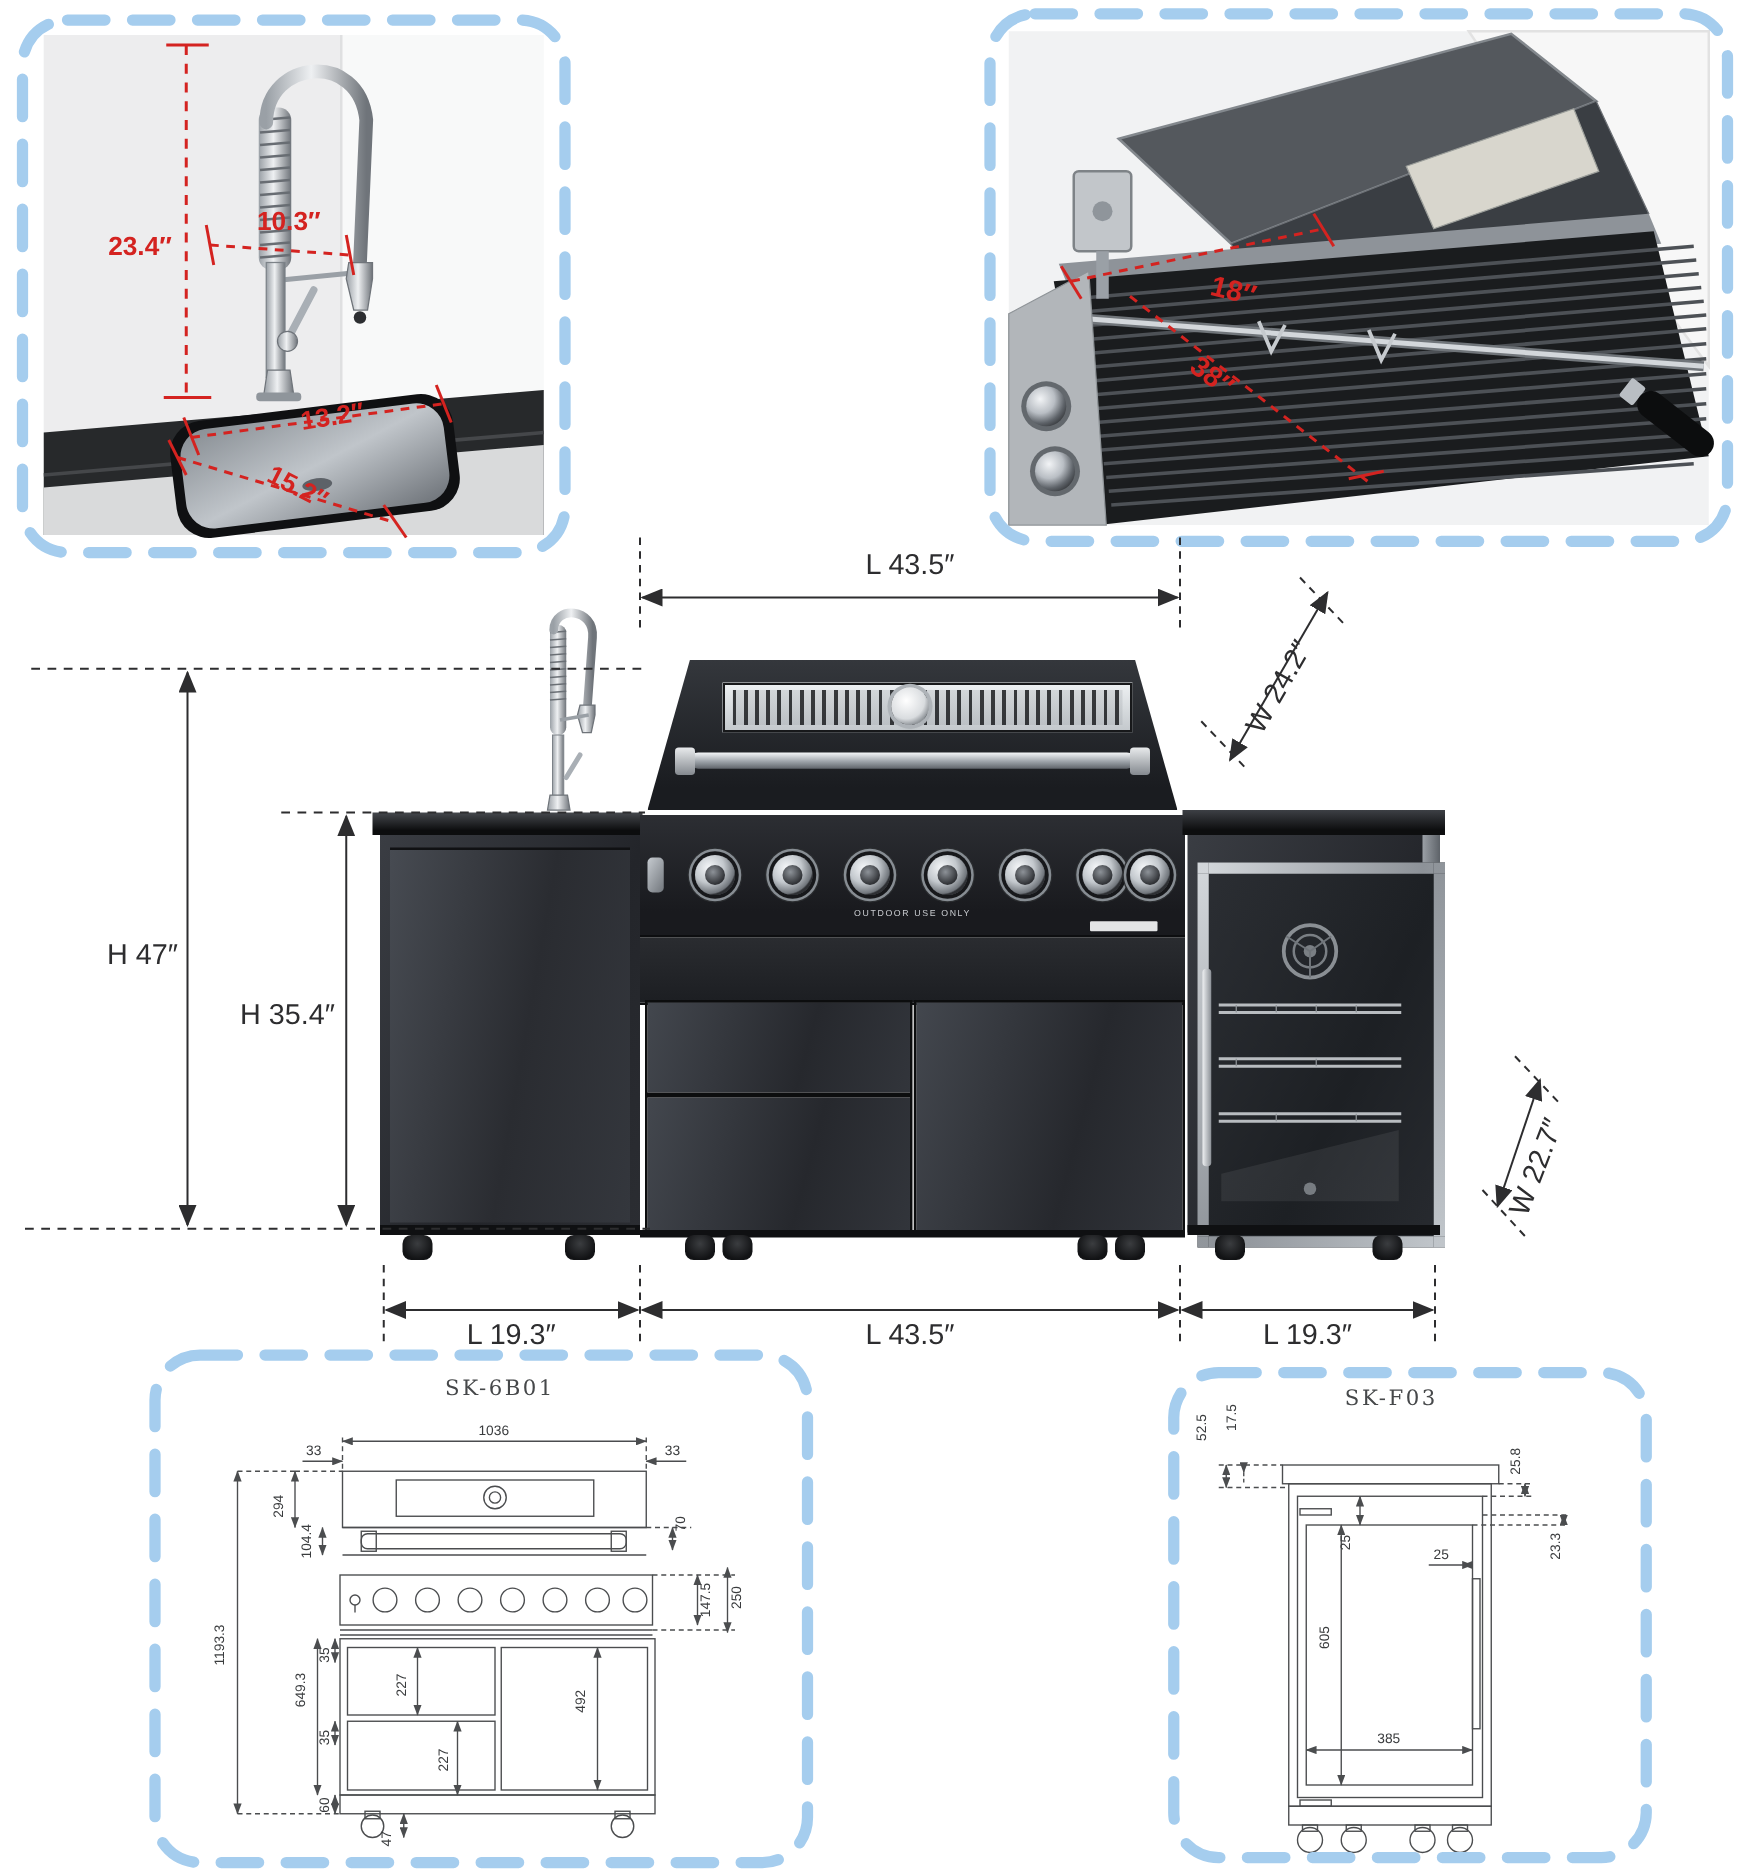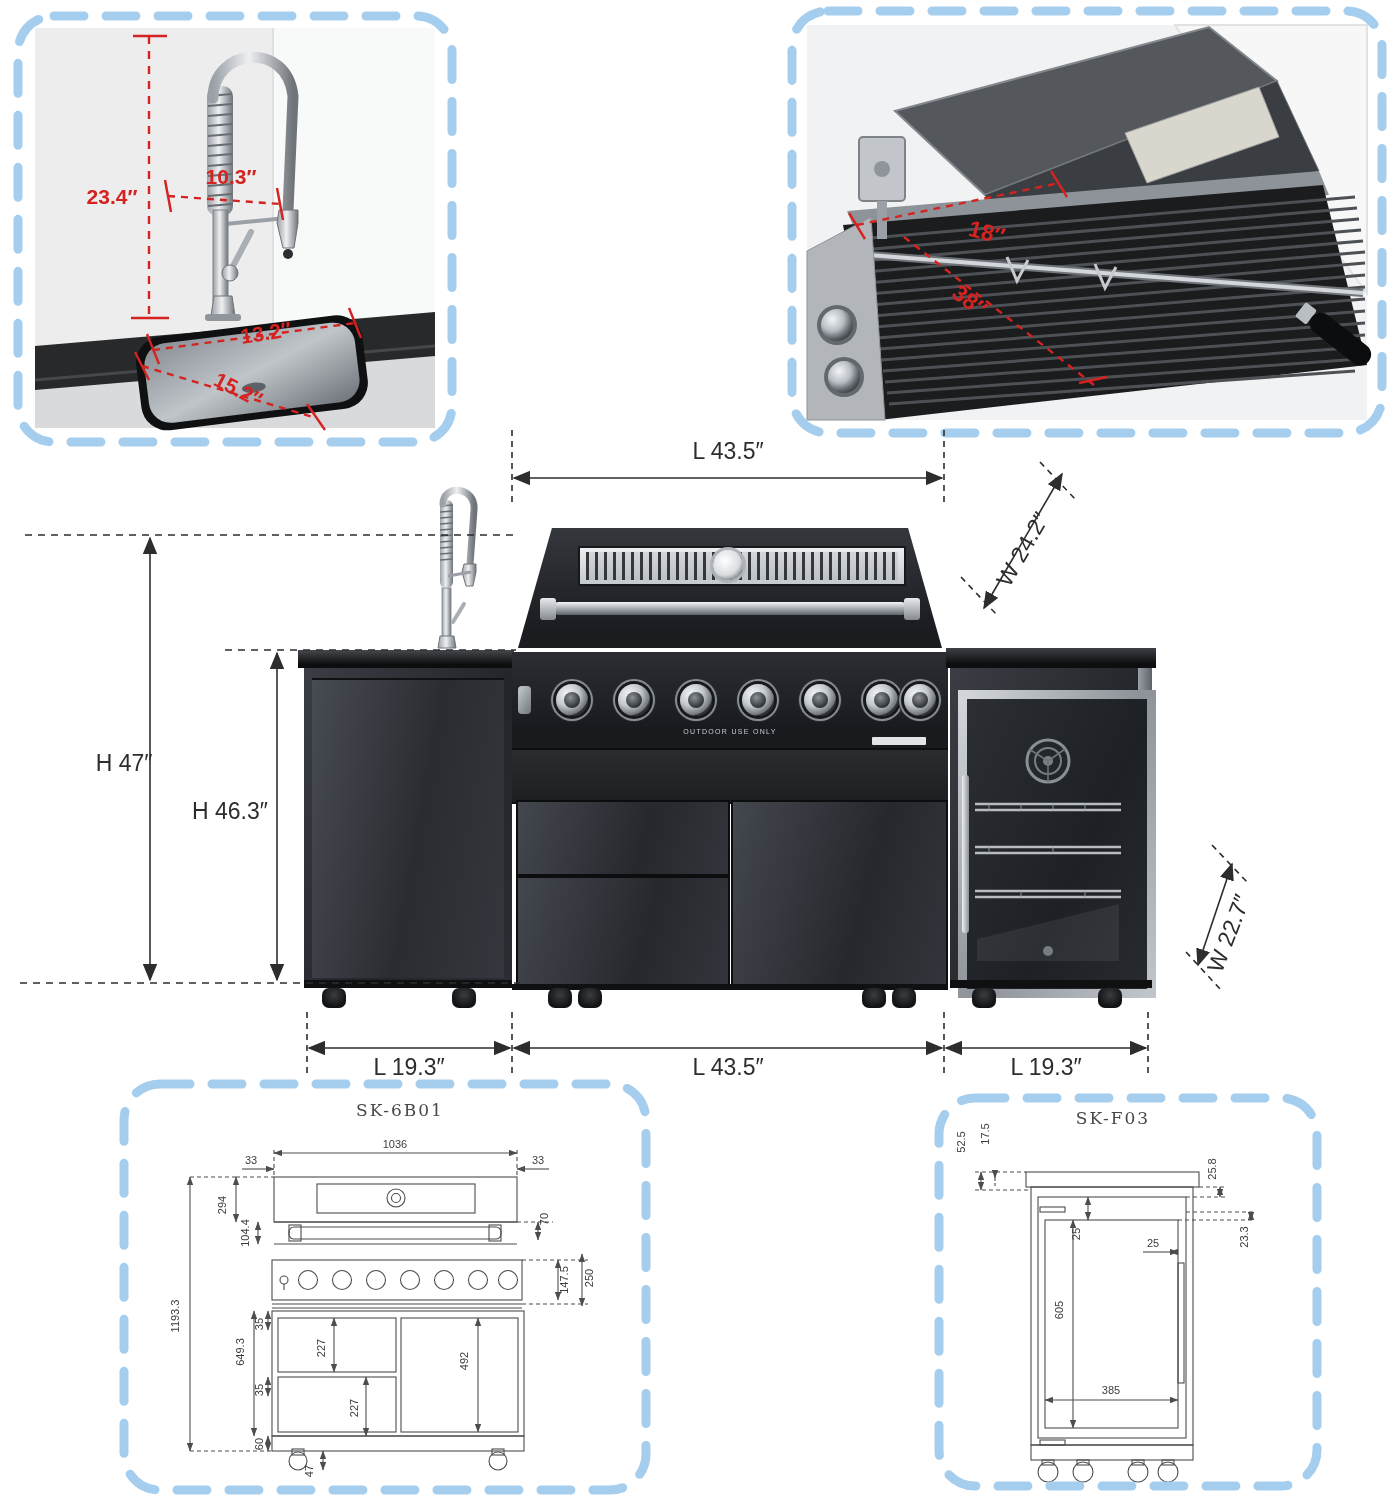--- a/index.html
+++ b/index.html
@@ -359,22 +359,22 @@
       <line x1="514" y1="1048" x2="942" y2="1048" marker-start="url(#as)" marker-end="url(#ae)"></line>
       <line x1="946" y1="1048" x2="1146" y2="1048" marker-start="url(#as)" marker-end="url(#ae)"></line>
       <line x1="1212" y1="845" x2="1247" y2="882" stroke-dasharray="6 5"></line>
       <line x1="1186" y1="952" x2="1221" y2="990" stroke-dasharray="6 5"></line>
       <line x1="1198" y1="965" x2="1232" y2="864" marker-start="url(#as)" marker-end="url(#ae)"></line>
     </g>
   </svg>
 
   <div class="dim-label" style="left:673px;top:438px;width:110px">L 43.5″</div>
   <div class="dim-label rot" style="left:975px;top:536px;width:96px;transform:rotate(-60deg)">W 24.2″</div>
-  <div class="dim-label" style="left:88px;top:750px;width:72px">H 47″</div>
-  <div class="dim-label" style="left:180px;top:798px;width:100px">H 46.3″</div>
+  <div class="dim-label" style="left:78px;top:750px;width:72px">H 47″</div>
+  <div class="dim-label" style="left:180px;top:798px;width:100px">H 35.4″</div>
   <div class="dim-label rot" style="left:1181px;top:920px;width:96px;transform:rotate(-69deg)">W 22.7″</div>
   <div class="dim-label" style="left:354px;top:1054px;width:110px">L 19.3″</div>
   <div class="dim-label" style="left:673px;top:1054px;width:110px">L 43.5″</div>
   <div class="dim-label" style="left:991px;top:1054px;width:110px">L 19.3″</div>
 
   <svg style="left:118px;top:1078px" width="534" height="418" viewBox="0 0 534 418">
     <defs>
       <marker id="tae" markerWidth="8" markerHeight="6" refX="7.5" refY="3" orient="auto">
           <path d="M0,0 L8,3 L0,6 z" fill="#4b4d4f"></path>
         </marker>

